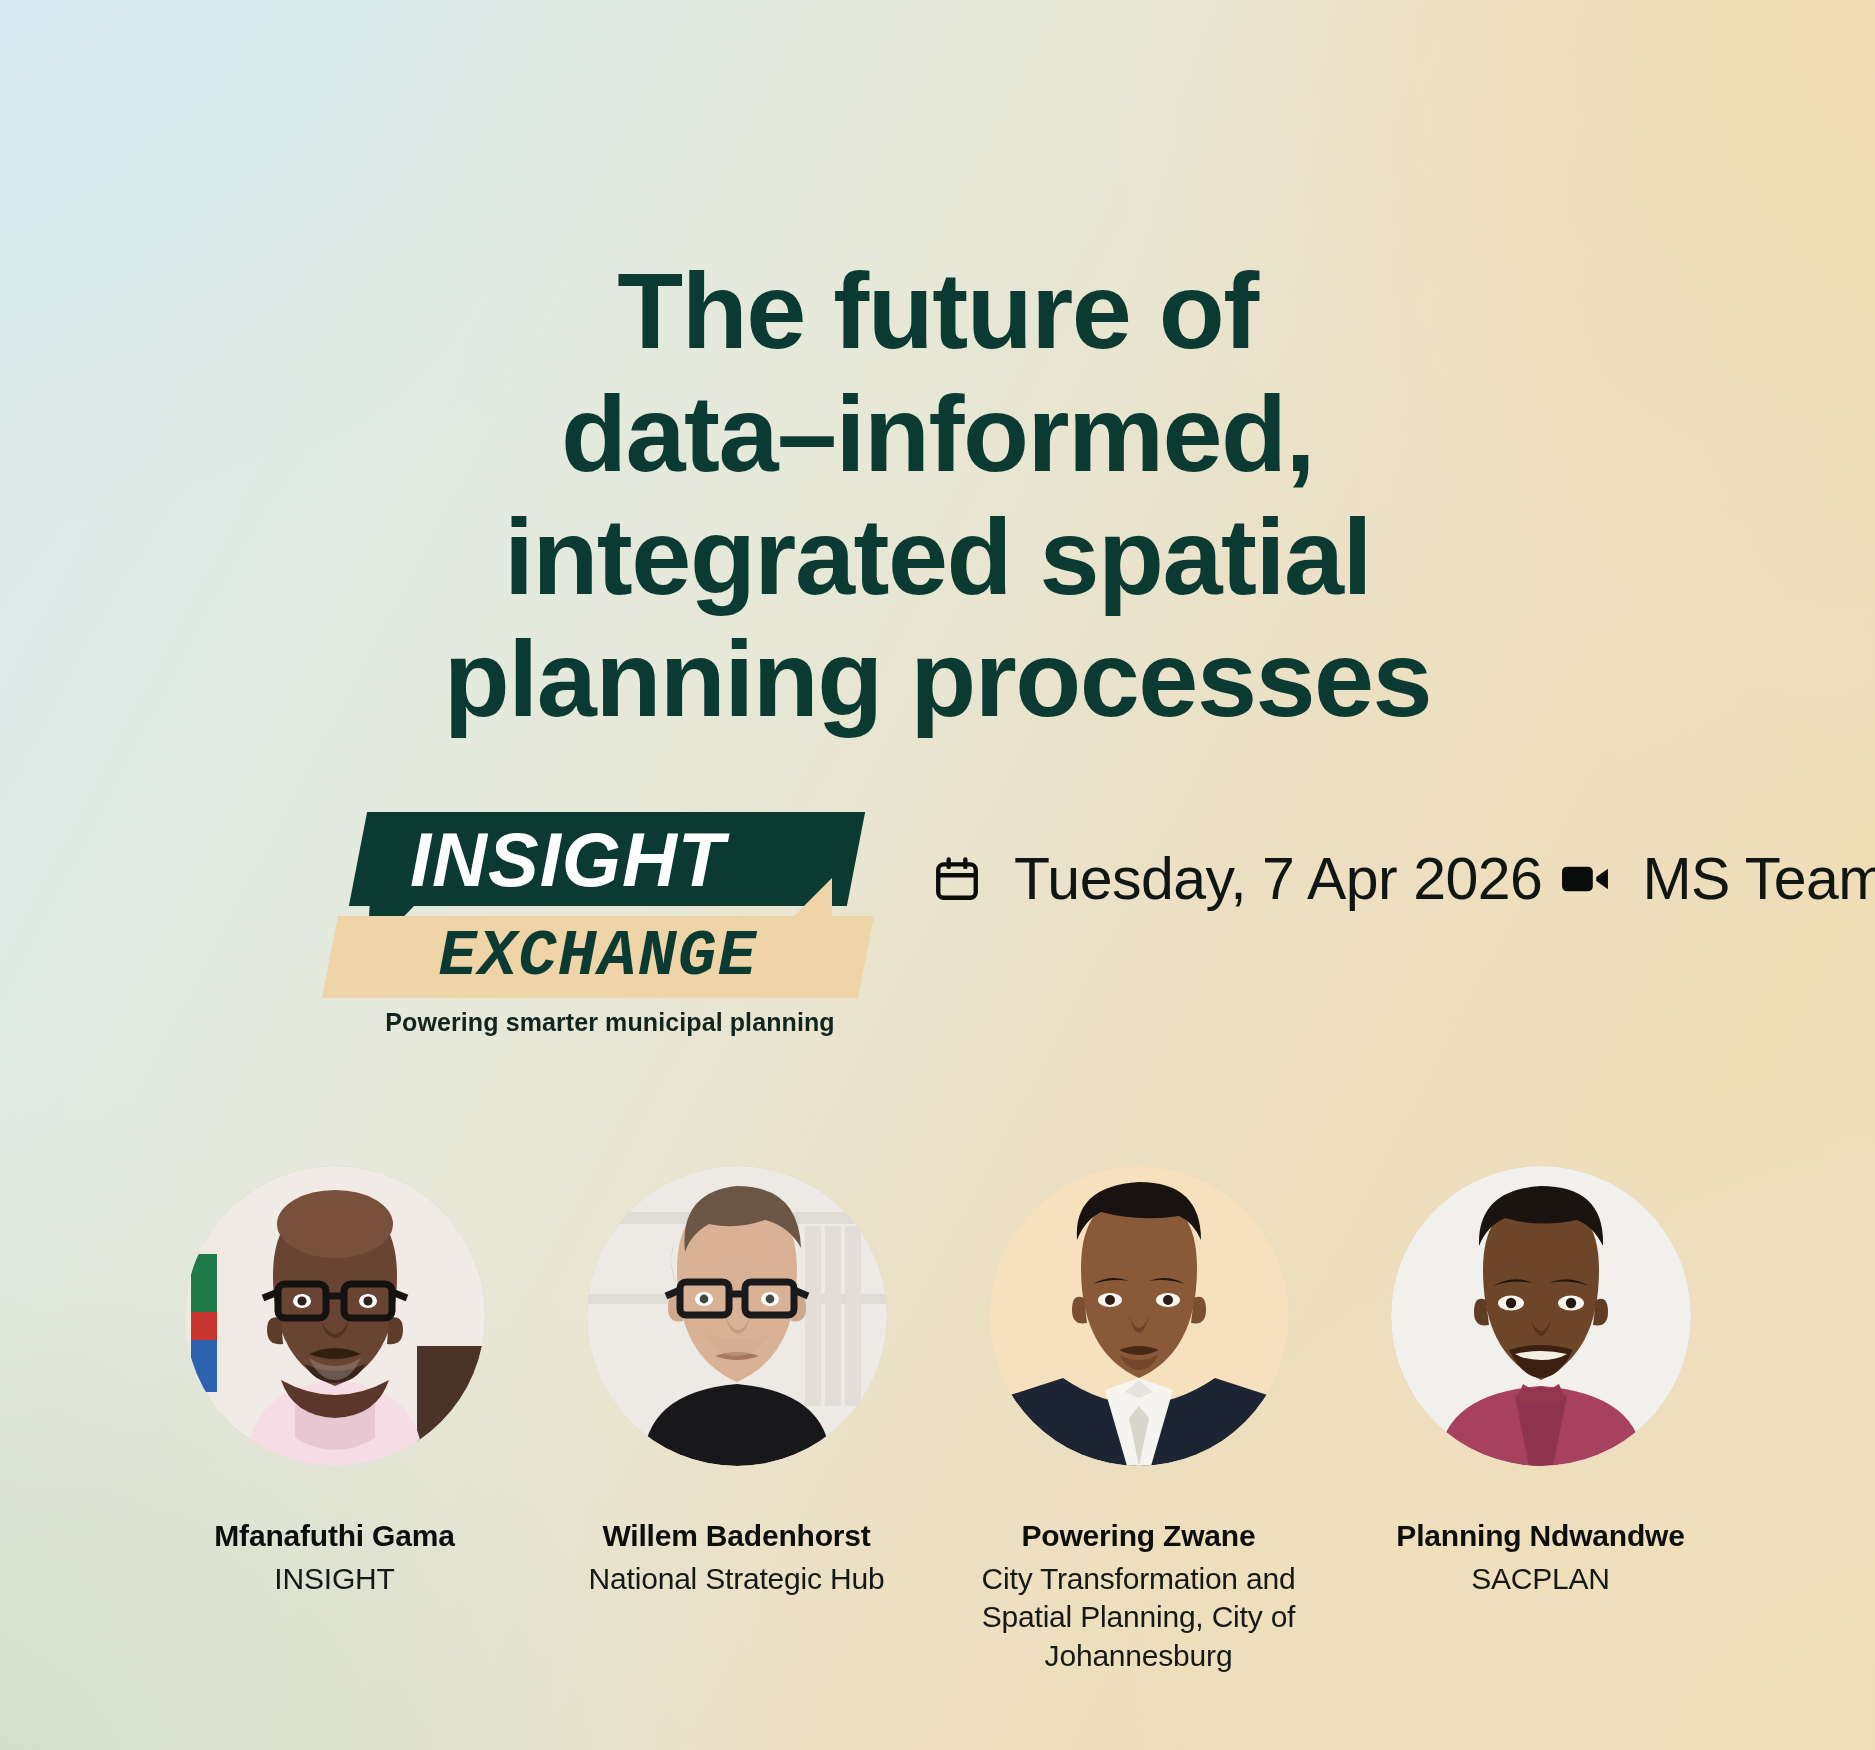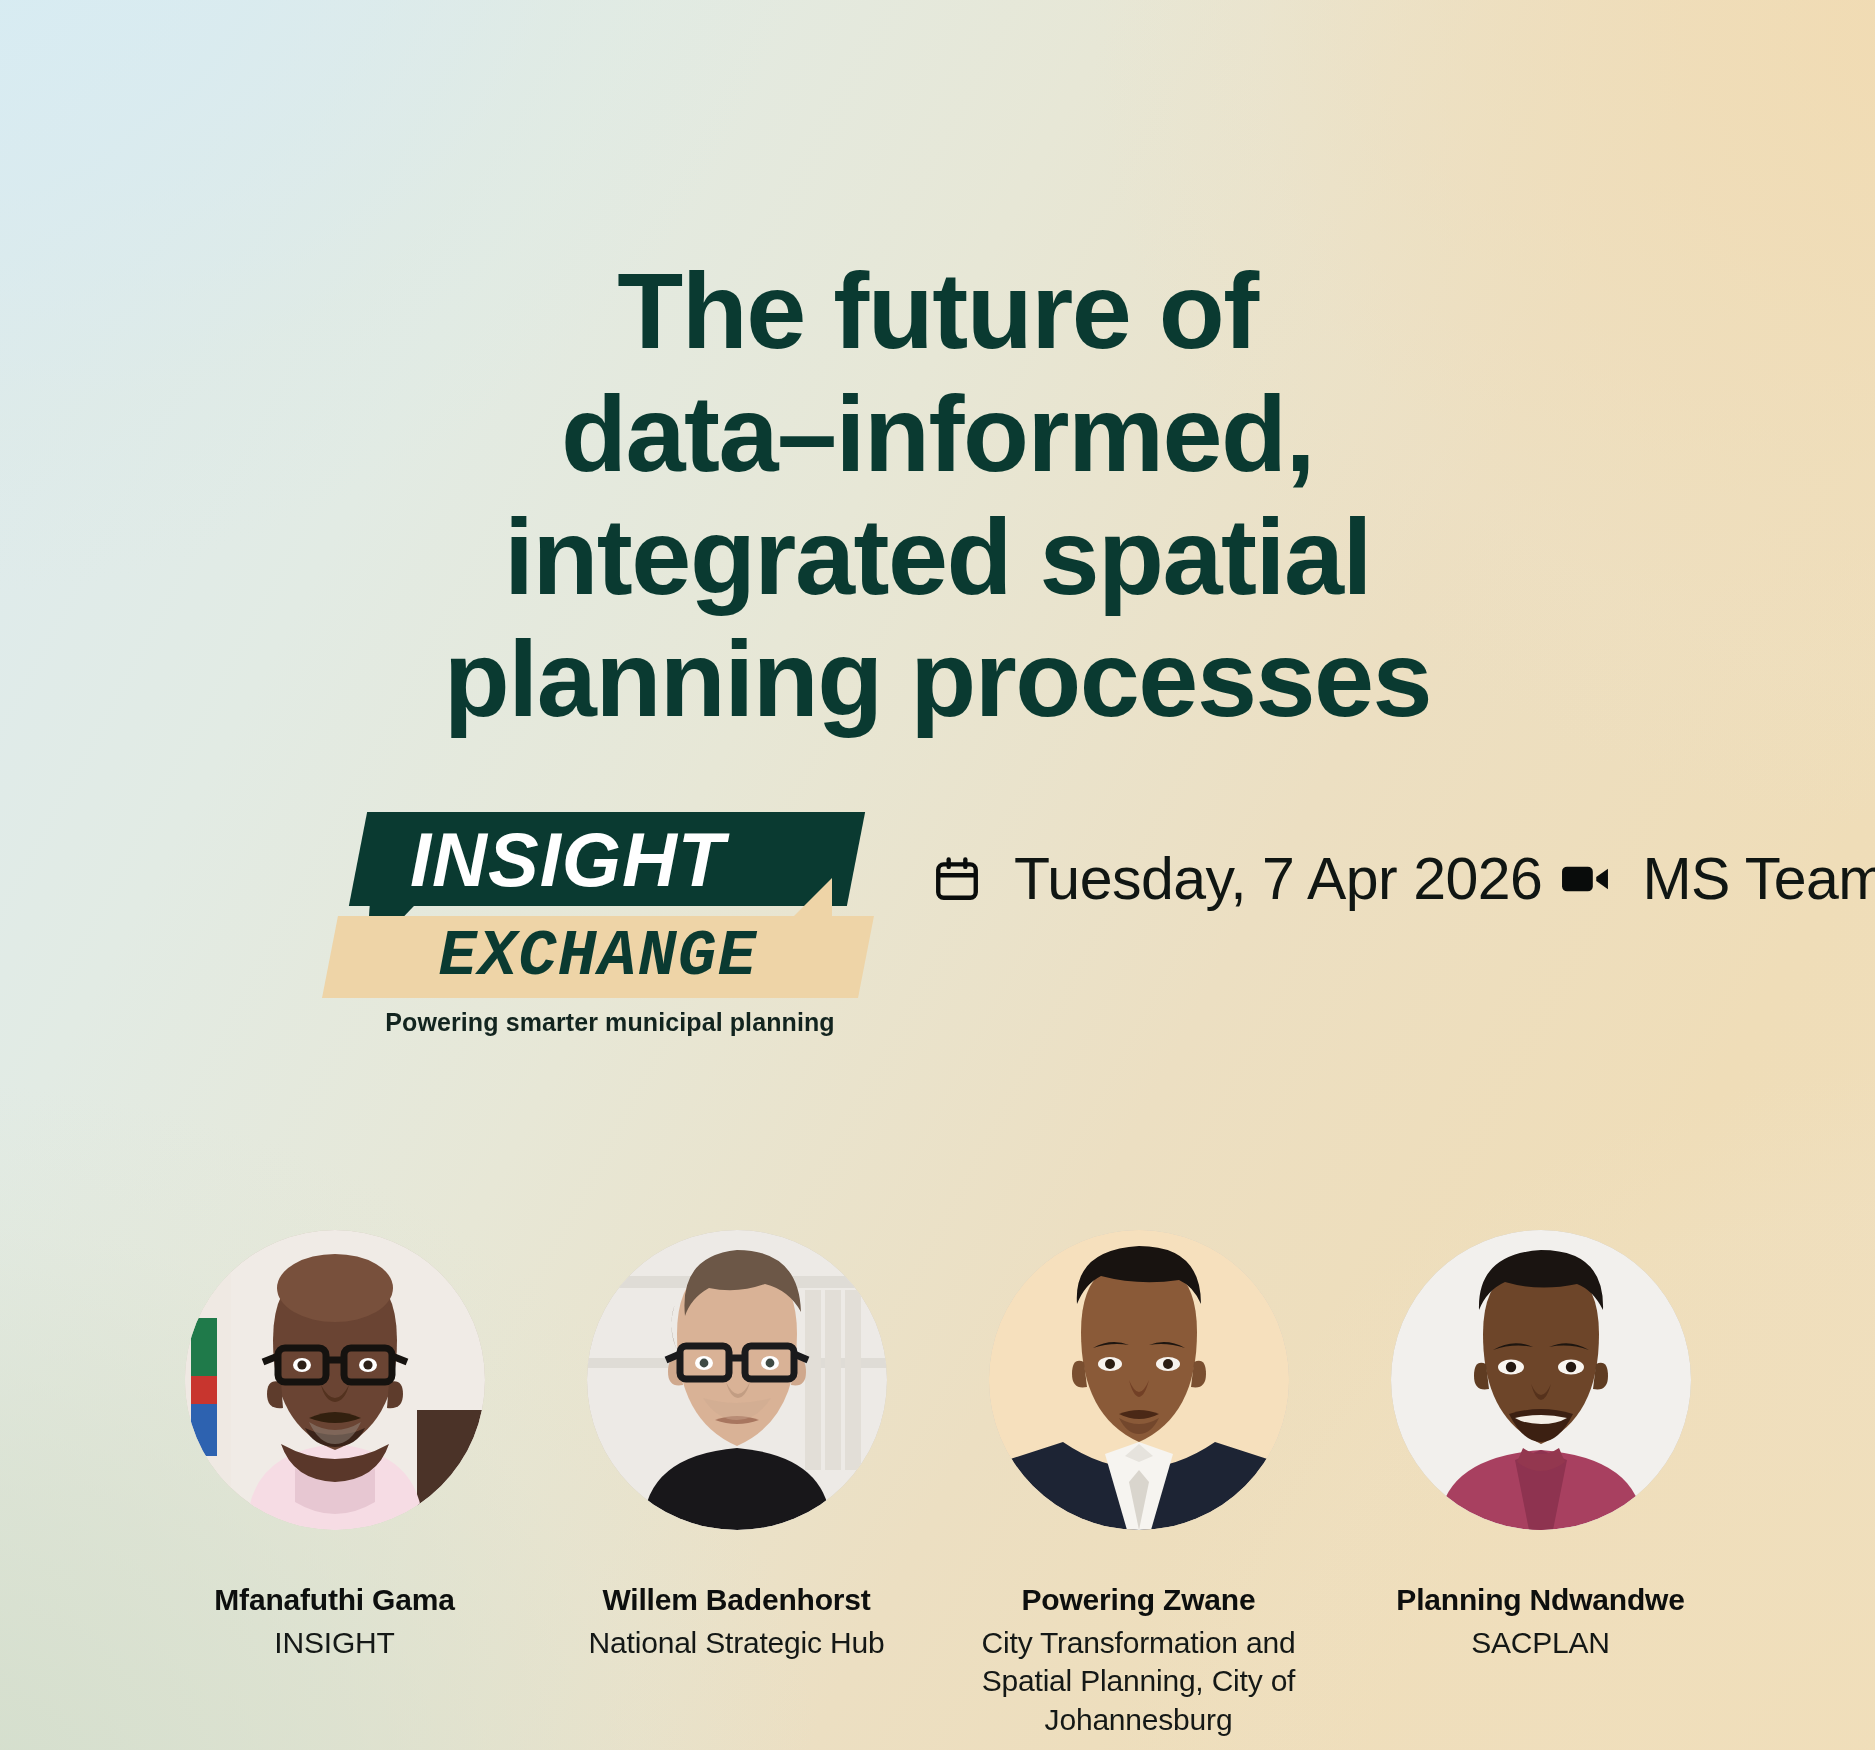--- a/index.html
+++ b/index.html
@@ -215,21 +215,21 @@
     line-height: 1;
     letter-spacing: -0.5px;
     white-space: nowrap;
   }
 
   
   .speakers {
     position: absolute;
     left: 0;
     right: 0;
-    top: 1230px;
+    top: 1166px;
     display: flex;
     justify-content: center;
     align-items: flex-start;
     gap: 42px;
     padding: 0 110px;
     box-sizing: border-box;
   }
   .speaker {
     width: 360px;
     display: flex;

